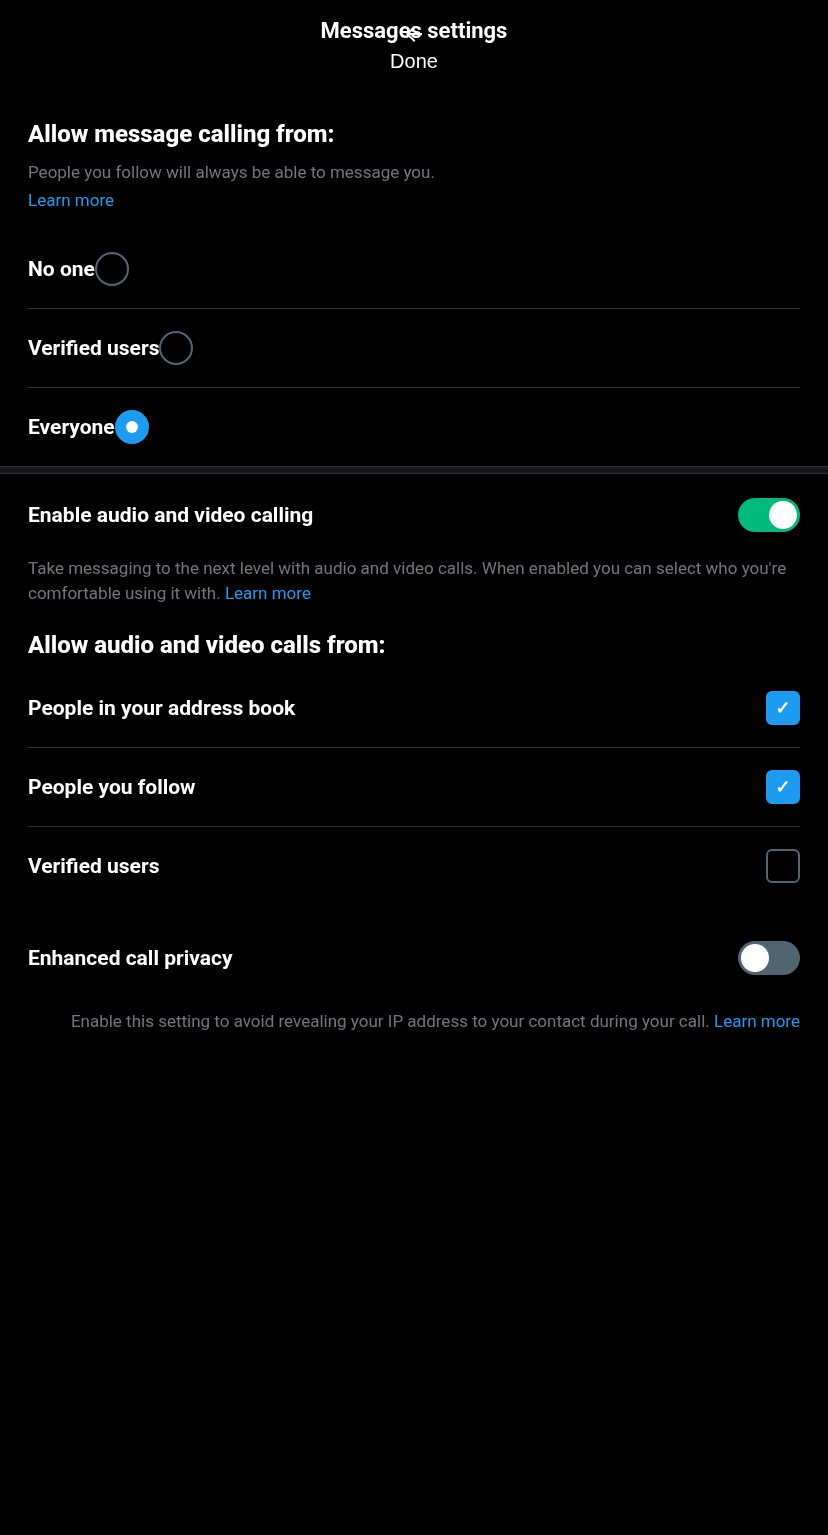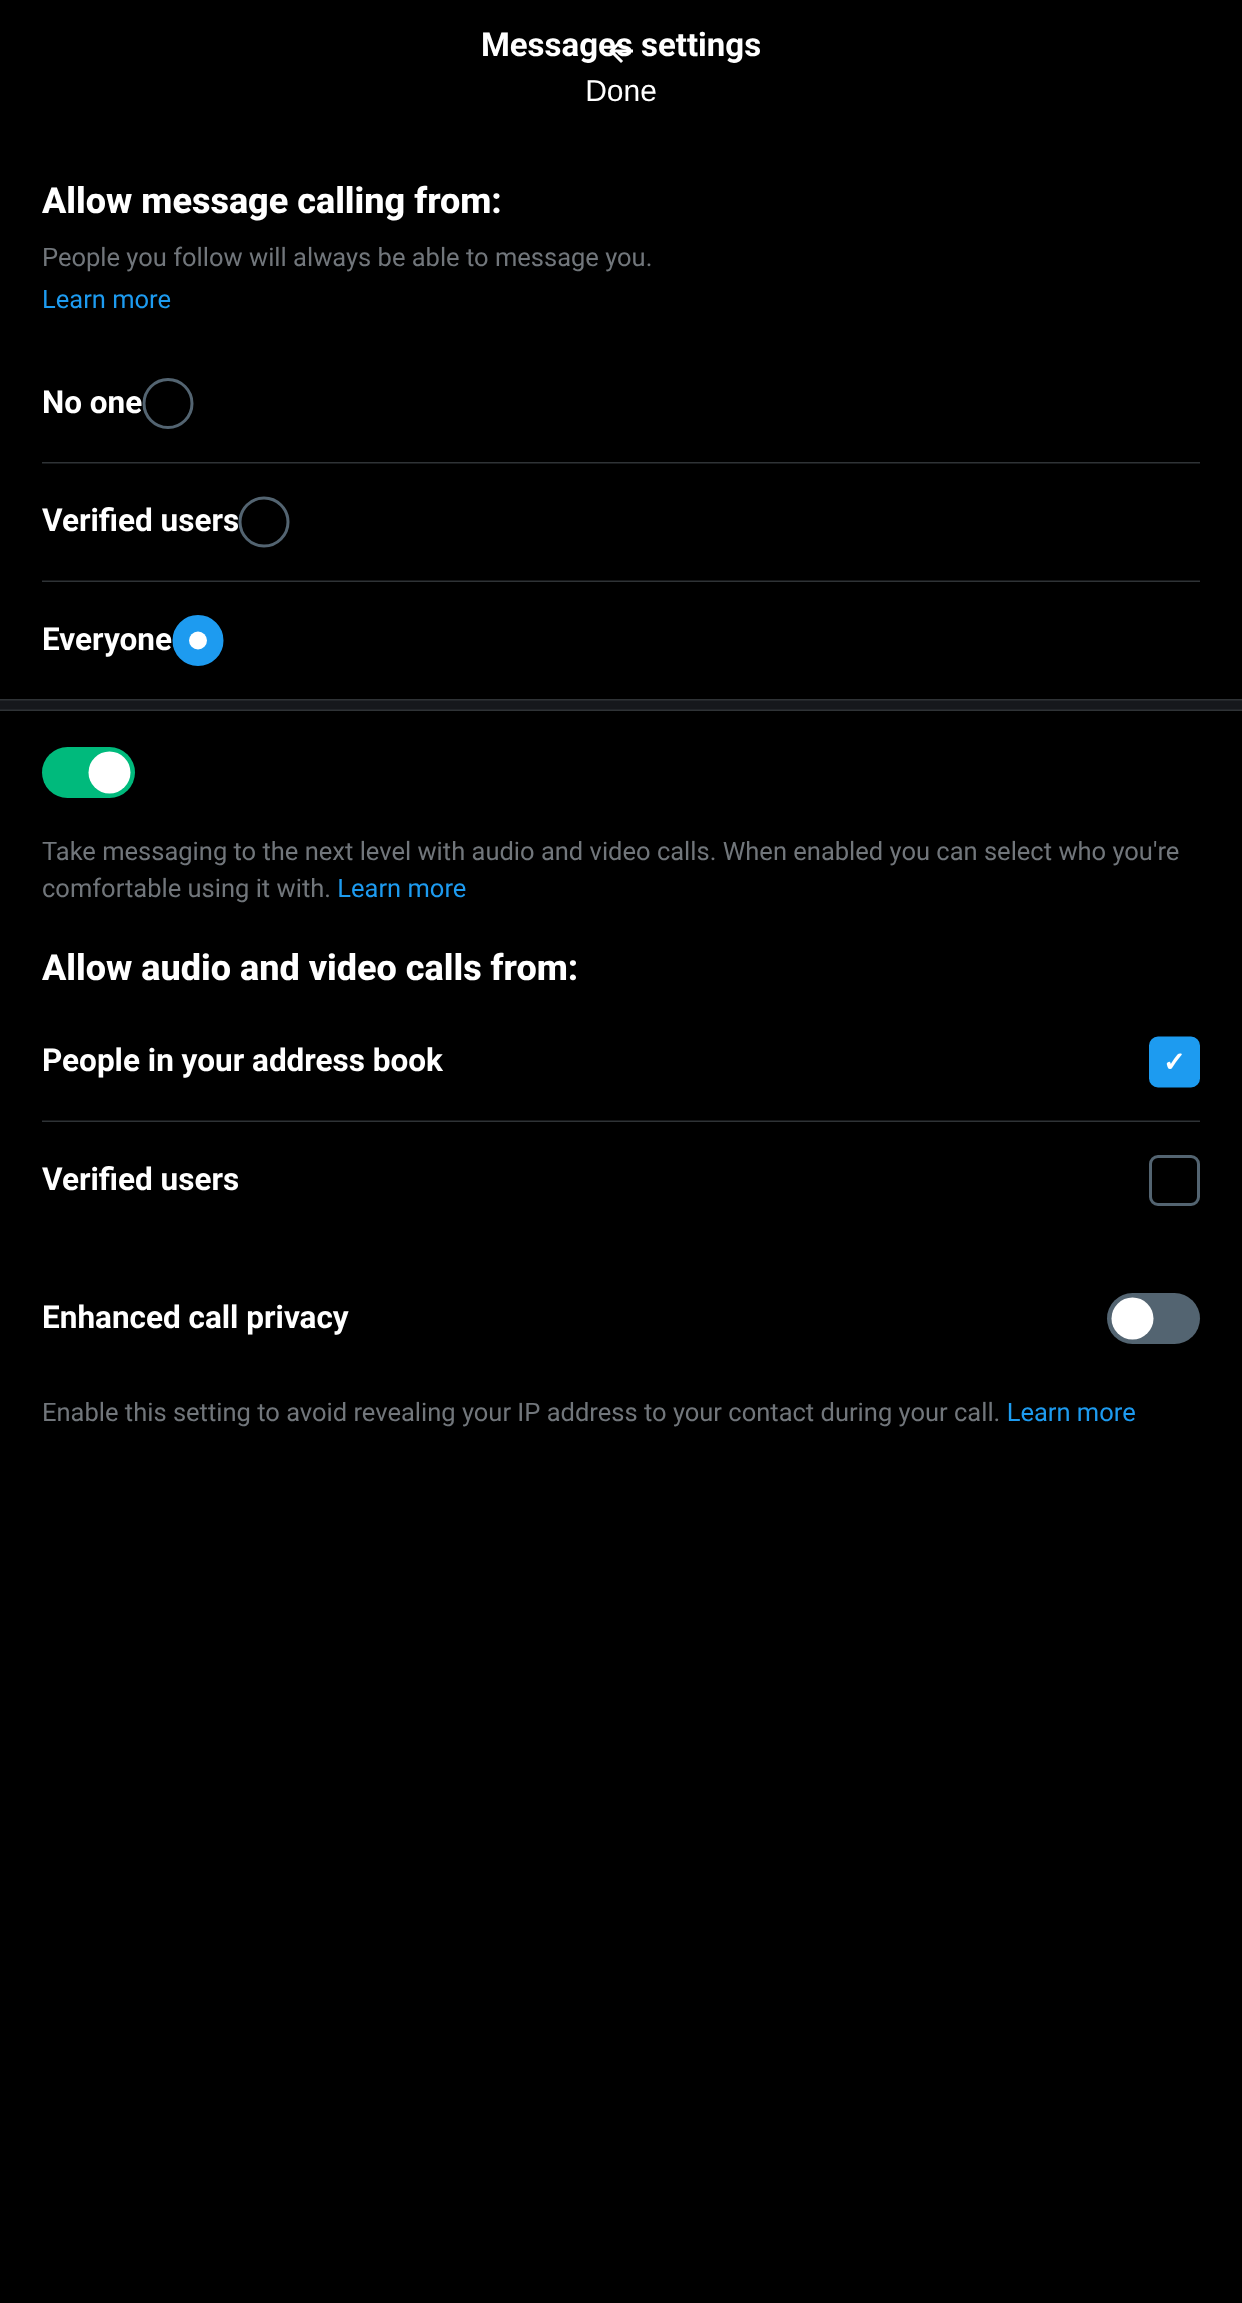--- a/index.html
+++ b/index.html
@@ -246,24 +246,25 @@
     }
 
     .checkbox-box.checked::after {
       content: '✓';
       color: #fff;
       font-size: 18px;
       font-weight: 700;
     }
 
     .enhanced-bottom-desc {
-      padding: 10px 44px 30px 28px;
+      padding: 10px 28px 30px 28px;
       font-size: 17px;
       color: #71767b;
       line-height: 1.5;
+      text-align: right;
     }
   </style>
 </head>
 <body>
 
 <div class="header">
   <button class="back-btn">
     <svg width="24" height="24" viewBox="0 0 24 24" fill="white">
       <path d="M20 11H7.83l5.59-5.59L12 4l-8 8 8 8 1.41-1.41L7.83 13H20v-2z"></path>
     </svg>
@@ -289,35 +290,40 @@
   </div>
   <div class="option-row">
     <span class="option-label">Everyone</span>
     <div class="radio-circle checked"></div>
   </div>
 </div>
 
 <div class="divider"></div>
 
 <div class="toggle-row">
+  <span class="toggle-label">Enable audio and video calling</span>
   <div class="toggle-switch on">
     <div class="toggle-thumb"></div>
   </div>
 </div>
 
 <div class="toggle-desc">
   <span>Take messaging to the next level with audio and video calls. When enabled you can select who you're comfortable using it with.</span>
   <a class="learn-more-link">Learn more</a>
 </div>
 
 <div class="checkbox-section">
   <div class="checkbox-section-title">Allow audio and video calls from:</div>
 
   <div class="checkbox-row">
     <span class="checkbox-label">People in your address book</span>
+    <div class="checkbox-box checked"></div>
+  </div>
+  <div class="checkbox-row">
+    <span class="checkbox-label">People you follow</span>
     <div class="checkbox-box checked"></div>
   </div>
   <div class="checkbox-row">
     <span class="checkbox-label">Verified users</span>
     <div class="checkbox-box"></div>
   </div>
 </div>
 
 <div class="toggle-row" style="margin-top: 12px;">
   <span class="toggle-label">Enhanced call privacy</span>

